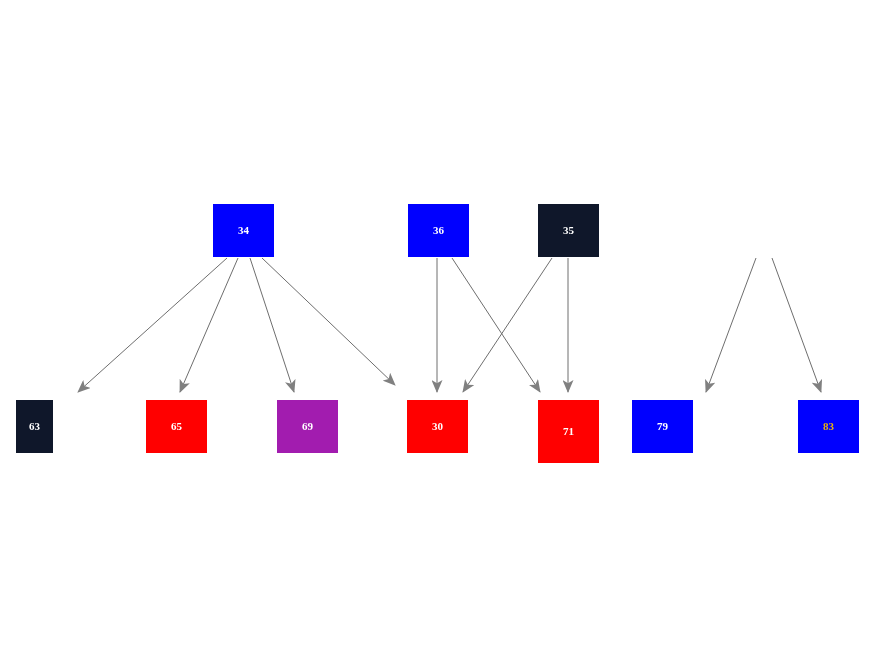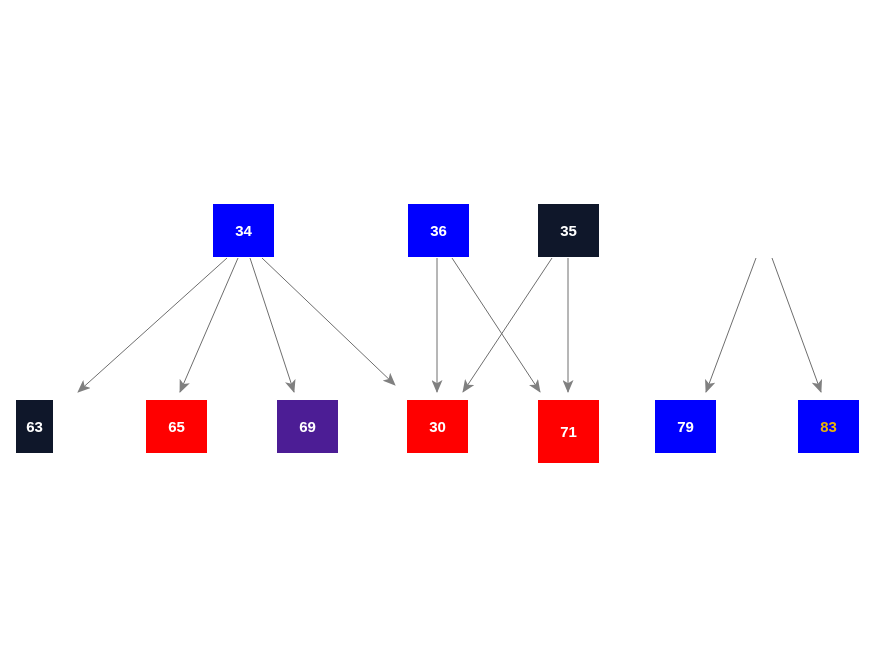--- a/index.html
+++ b/index.html
@@ -34,22 +34,22 @@
   }
   .node {
     position: absolute;
     display: flex;
     align-items: center;
     justify-content: center;
     box-sizing: border-box;
   }
   .node-label {
     color: #ffffff;
-    font-family: Liberation Sans, sans-serif;
-    font-size: 15px;
+    font-family: Liberation Serif, serif;
+    font-size: 11px;
     font-weight: bold;
     line-height: 1;
     letter-spacing: 0px;
     user-select: none;
   }
 </style>
 </head>
 <body>
 
 <div id="canvas">
@@ -83,30 +83,30 @@
       </div>
       <div class="node" style="left: 538px; top: 204px; width: 61px; height: 53px; background: #0f172a;">
         <span class="node-label" style="color: rgb(255, 255, 255);">35</span>
       </div>
       <div class="node" style="left: 16px; top: 400px; width: 37px; height: 53px; background: #0f172a;">
         <span class="node-label" style="color: rgb(255, 255, 255);">63</span>
       </div>
       <div class="node" style="left: 146px; top: 400px; width: 61px; height: 53px; background: rgb(255, 0, 0);">
         <span class="node-label" style="color: rgb(255, 255, 255);">65</span>
       </div>
-      <div class="node" style="left: 277px; top: 400px; width: 61px; height: 53px; background: #4c1d95;">
+      <div class="node" style="left: 277px; top: 400px; width: 61px; height: 53px; background: #a21caf;">
         <span class="node-label" style="color: rgb(255, 255, 255);">69</span>
       </div>
       <div class="node" style="left: 407px; top: 400px; width: 61px; height: 53px; background: rgb(255, 0, 0);">
         <span class="node-label" style="color: rgb(255, 255, 255);">30</span>
       </div>
       <div class="node" style="left: 538px; top: 400px; width: 61px; height: 63px; background: rgb(255, 0, 0);">
         <span class="node-label" style="color: rgb(255, 255, 255);">71</span>
       </div>
-      <div class="node" style="left: 655px; top: 400px; width: 61px; height: 53px; background: rgb(0, 0, 255); justify-content: center;">
+      <div class="node" style="left: 632px; top: 400px; width: 61px; height: 53px; background: rgb(0, 0, 255); justify-content: center;">
         <span class="node-label" style="color: rgb(255, 255, 255);">79</span>
       </div>
       <div class="node" style="left: 798px; top: 400px; width: 61px; height: 53px; background: rgb(0, 0, 255);">
         <span class="node-label" style="color: #eab308;">83</span>
       </div>
     </div>
 
 </div>
 
 </body></html>

